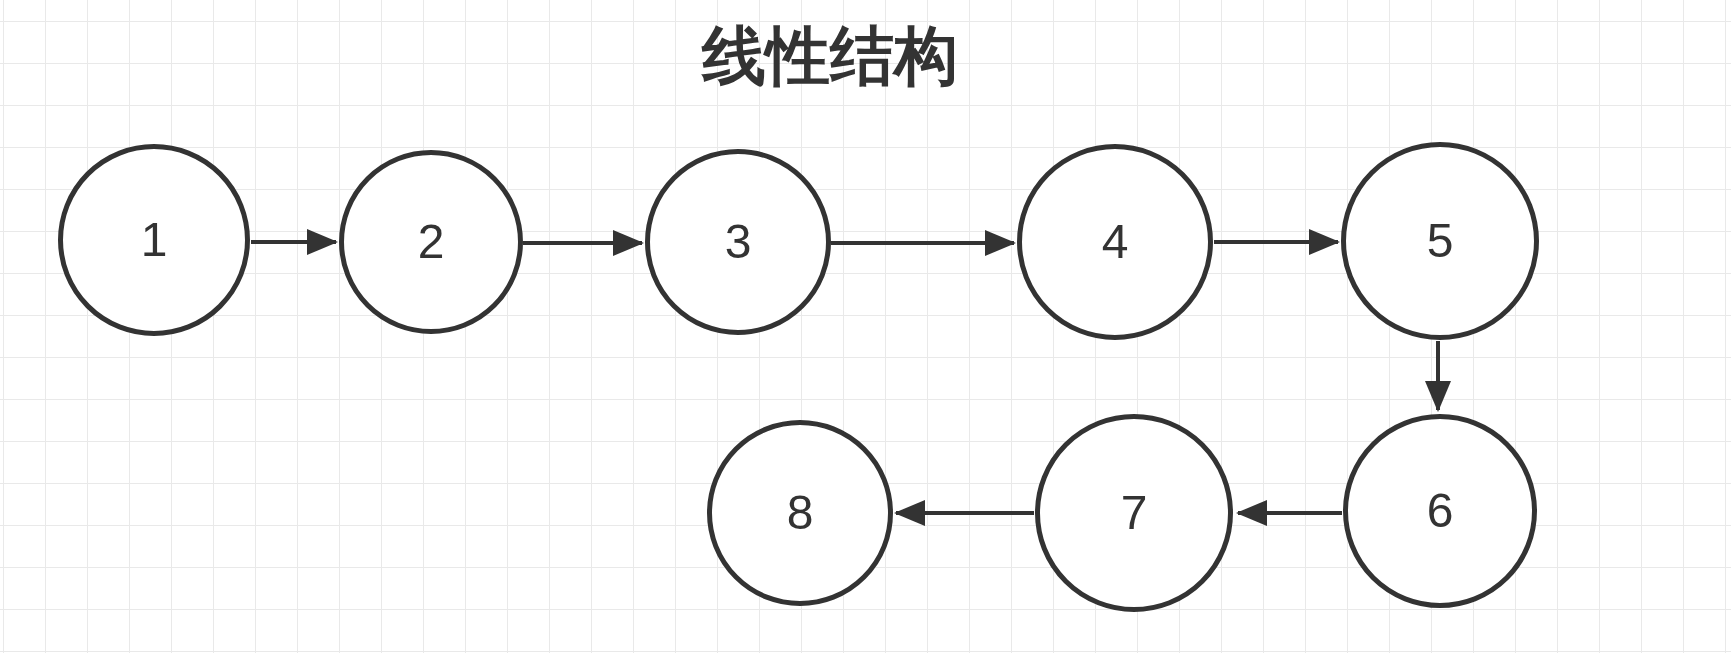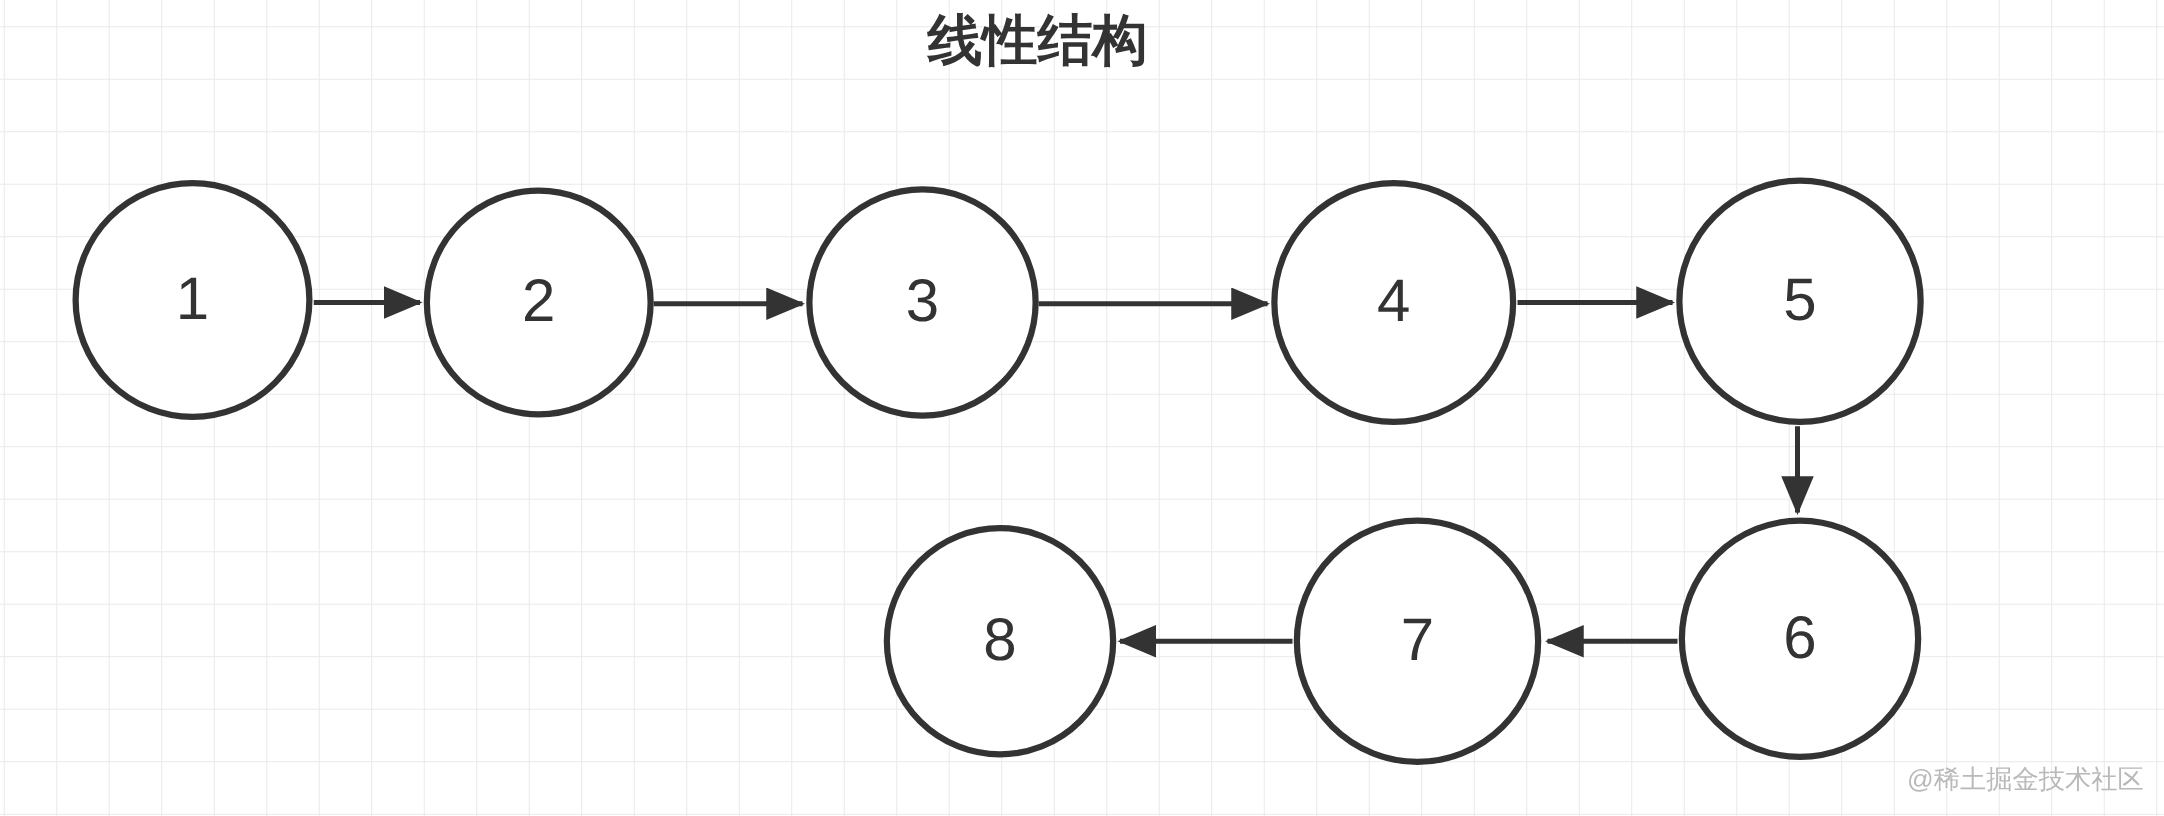--- a/index.html
+++ b/index.html
@@ -14,25 +14,25 @@
     overflow: hidden;
     background-color: #ffffff;
     background-image:
       linear-gradient(to right, #e9e9e9 1px, transparent 1px),
       linear-gradient(to bottom, #e9e9e9 1px, transparent 1px);
     background-size: 42px 42px;
     background-position: 3px 21px;
   }
   .title {
     position: absolute;
-    top: 9px;
+    top: 21px;
     left: 830px;
     transform: translateX(-50%);
     margin: 0;
-    font-size: 44px;
+    font-size: 64px;
     line-height: 1.1;
     font-weight: 700;
     color: #333333;
     white-space: nowrap;
     text-align: center;
   }
   .edges {
     position: absolute;
     left: 0;
     top: 0;
@@ -111,15 +111,14 @@
   </div>
 
   <div class="node" style="left:1035px; top:414px; width:198px; height:198px;">
     <span class="node-label">7</span>
   </div>
 
   <div class="node" style="left:707px; top:420px; width:186px; height:186px;">
     <span class="node-label">8</span>
   </div>
 
-  <div class="watermark">@稀土掘金技术社区</div>
 
 </div>
 
 </body></html>

